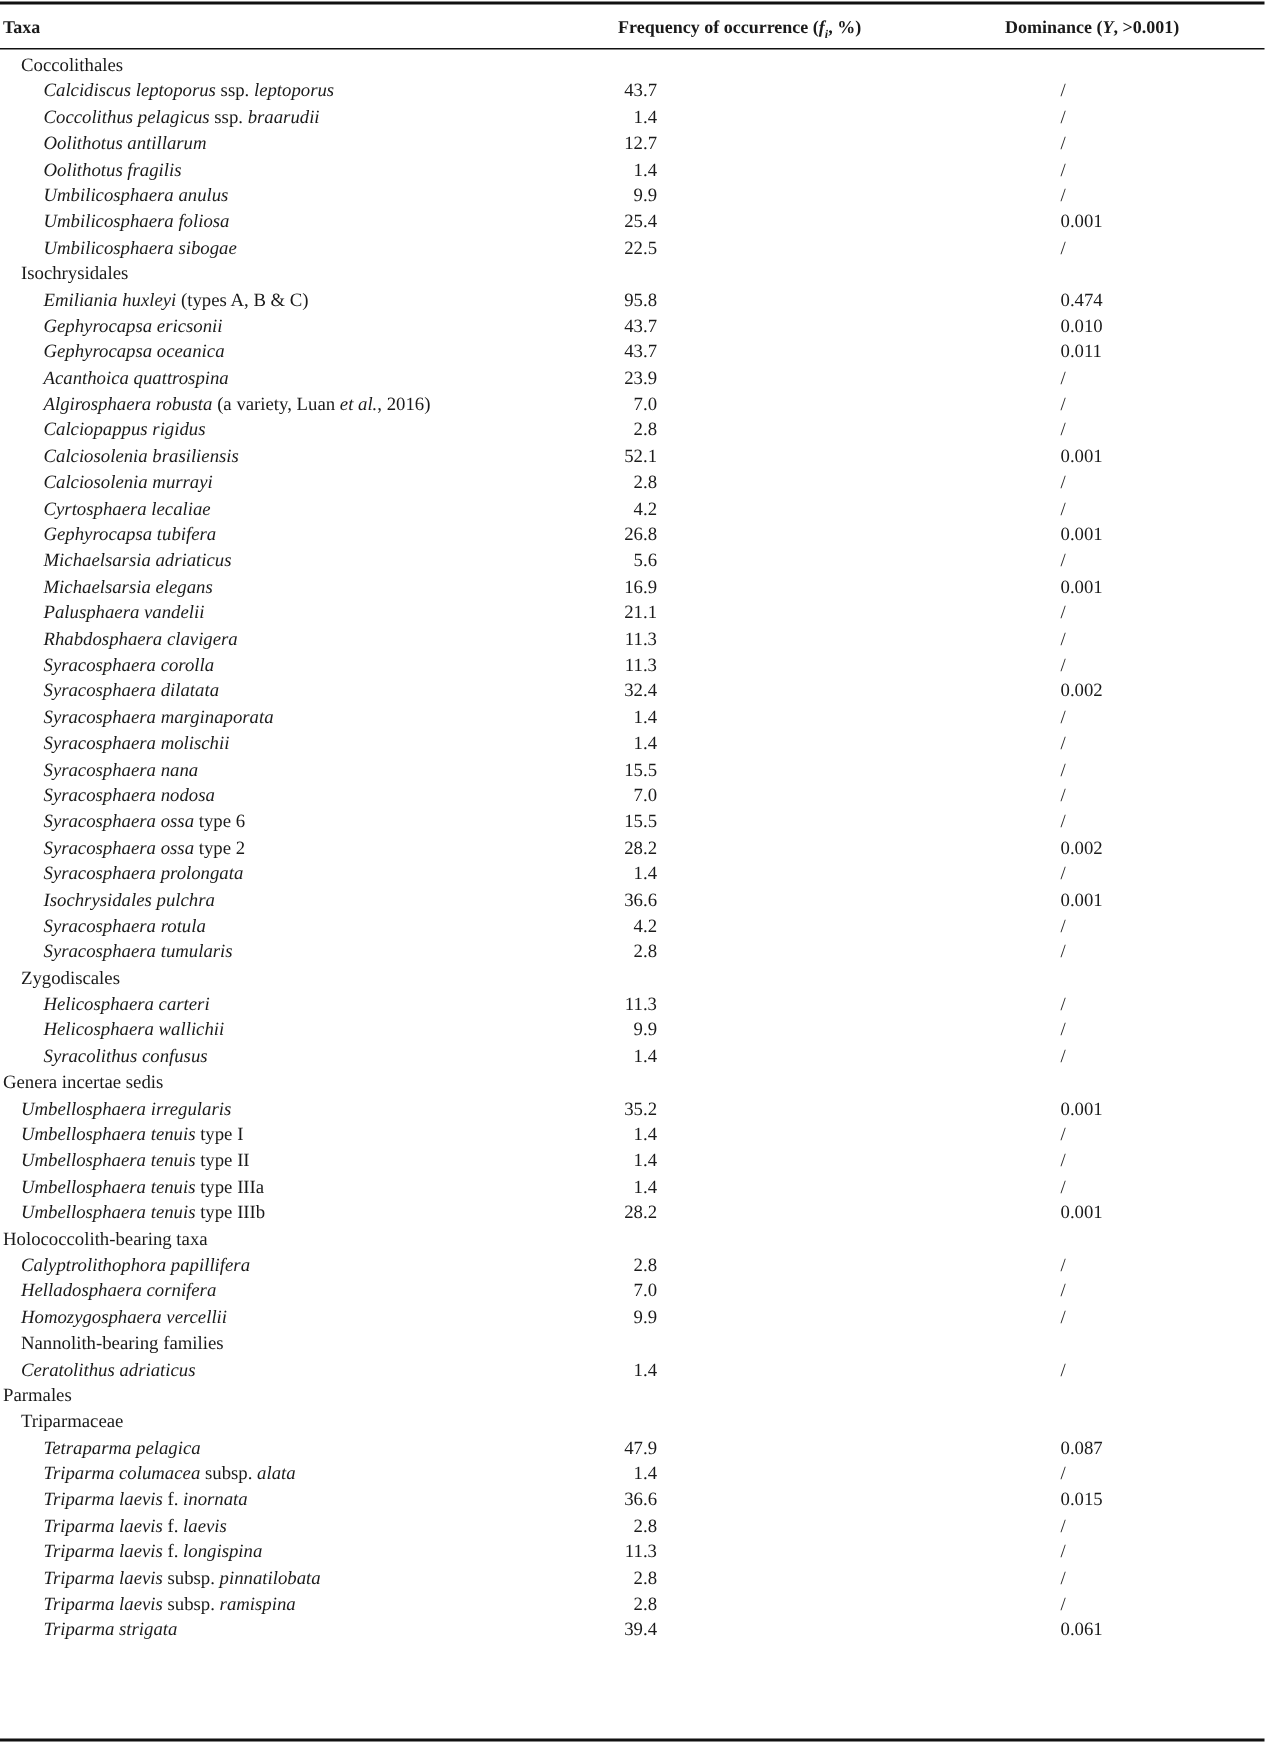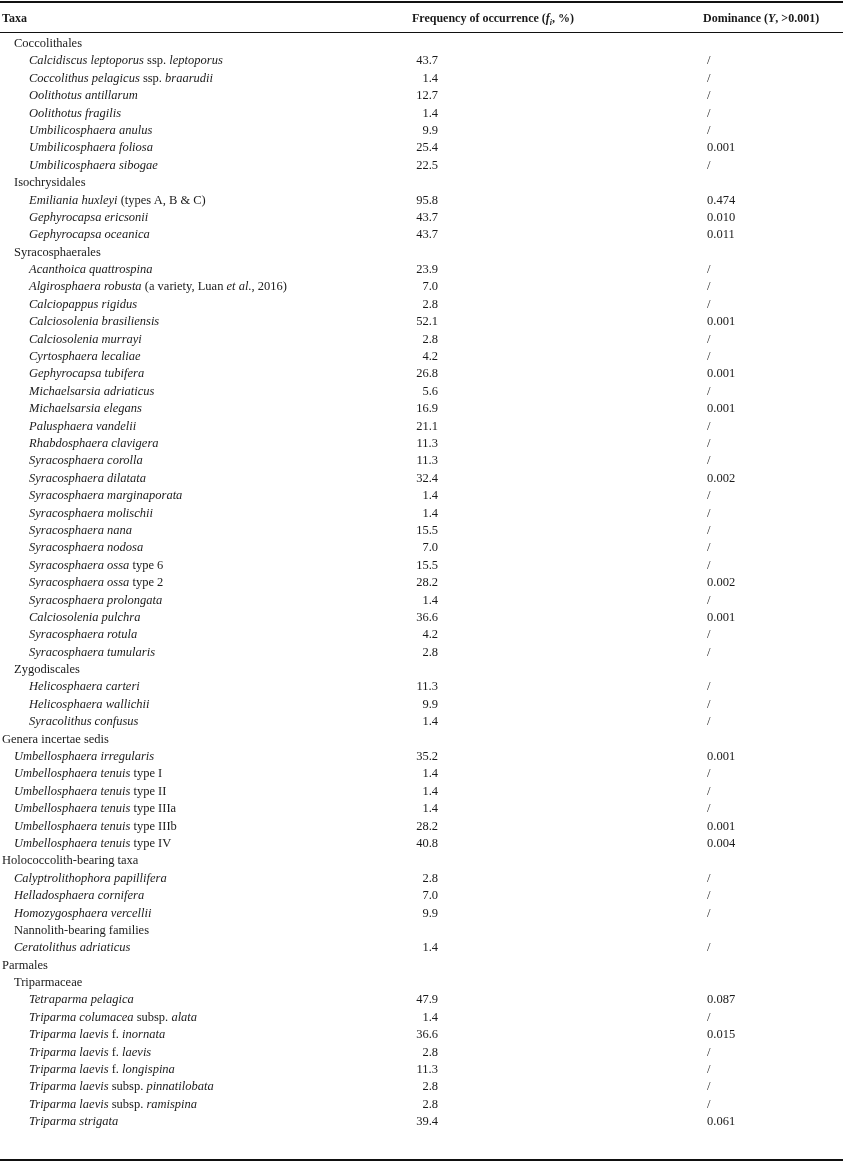--- a/index.html
+++ b/index.html
@@ -4,21 +4,21 @@
 <style>
   html, body { margin:0; padding:0; background:#ffffff; }
   body { width:843px; height:1163px; overflow:hidden; font-family:"DejaVu Serif", "Liberation Serif", serif; color:#1a1a1a; }
   .wrap { position:relative; width:825px; height:1163px; }
   .rule-top { position:absolute; left:0; top:1px; width:843px; height:2px; background:#111; }
   .rule-head { position:absolute; left:0; top:32px; width:843px; height:1px; background:#111; }
   .rule-bottom { position:absolute; left:0; top:1159px; width:843px; height:2px; background:#111; }
   .head { position:absolute; top:9px; height:18px; font-size:12px; font-weight:bold; font-family:"Liberation Serif", serif; line-height:18px; white-space:nowrap; }
   .h-taxa { left:2px; }
   .h-freq { left:412px; }
-  .h-dom { left:703px;text-align:right; }
+  .h-dom { left:670px;text-align:right; }
   .rows { position:absolute; left:0; top:35px; width:843px; }
   .row { position:relative; height:17.4px; font-family:"Liberation Serif", serif; font-size:12.5px; line-height:17.4px; white-space:nowrap; }
   .taxon { position:absolute; top:0; }
   .lvl0 { left:2px; }
   .lvl1 { left:14px;text-align:right; }
   .lvl2 { left:29px; }
   .freq { position:absolute; top:0; right:405px; text-align:right; }
   .dom { position:absolute; top:0; left:707px; }
   i { font-style:italic; }
 </style>
@@ -89,25 +89,20 @@
         <span class="taxon lvl2"><i>Gephyrocapsa ericsonii</i></span>
         <span class="freq">43.7</span>
         <span class="dom">0.010</span>
       </div>
       <div class="row">
         <span class="taxon lvl2"><i>Gephyrocapsa oceanica</i></span>
         <span class="freq">43.7</span>
         <span class="dom">0.011</span>
       </div>
       <div class="row">
-        <span class="taxon lvl1"><span>Syracosphaerales</span></span>
-        <span class="freq"></span>
-        <span class="dom"></span>
-      </div>
-      <div class="row">
         <span class="taxon lvl2"><i>Acanthoica quattrospina</i></span>
         <span class="freq">23.9</span>
         <span class="dom">/</span>
       </div>
       <div class="row">
         <span class="taxon lvl2"><i>Algirosphaera robusta</i><span> (a variety, Luan </span><i>et al.</i><span>, 2016)</span></span>
         <span class="freq">7.0</span>
         <span class="dom">/</span>
       </div>
       <div class="row">
@@ -194,21 +189,21 @@
         <span class="taxon lvl2"><i>Syracosphaera ossa</i><span> type 2</span></span>
         <span class="freq">28.2</span>
         <span class="dom">0.002</span>
       </div>
       <div class="row">
         <span class="taxon lvl2"><i>Syracosphaera prolongata</i></span>
         <span class="freq">1.4</span>
         <span class="dom">/</span>
       </div>
       <div class="row">
-        <span class="taxon lvl2"><i>Calciosolenia pulchra</i></span>
+        <span class="taxon lvl2"><i>Isochrysidales pulchra</i></span>
         <span class="freq">36.6</span>
         <span class="dom">0.001</span>
       </div>
       <div class="row">
         <span class="taxon lvl2"><i>Syracosphaera rotula</i></span>
         <span class="freq">4.2</span>
         <span class="dom">/</span>
       </div>
       <div class="row">
         <span class="taxon lvl2"><i>Syracosphaera tumularis</i></span>
@@ -257,25 +252,20 @@
       </div>
       <div class="row">
         <span class="taxon lvl1"><i>Umbellosphaera tenuis</i><span> type IIIa</span></span>
         <span class="freq">1.4</span>
         <span class="dom">/</span>
       </div>
       <div class="row">
         <span class="taxon lvl1"><i>Umbellosphaera tenuis</i><span> type IIIb</span></span>
         <span class="freq">28.2</span>
         <span class="dom">0.001</span>
-      </div>
-      <div class="row">
-        <span class="taxon lvl1"><i>Umbellosphaera tenuis</i><span> type IV</span></span>
-        <span class="freq">40.8</span>
-        <span class="dom">0.004</span>
       </div>
       <div class="row">
         <span class="taxon lvl0"><span>Holococcolith-bearing taxa</span></span>
         <span class="freq"></span>
         <span class="dom"></span>
       </div>
       <div class="row">
         <span class="taxon lvl1"><i>Calyptrolithophora papillifera</i></span>
         <span class="freq">2.8</span>
         <span class="dom">/</span>

